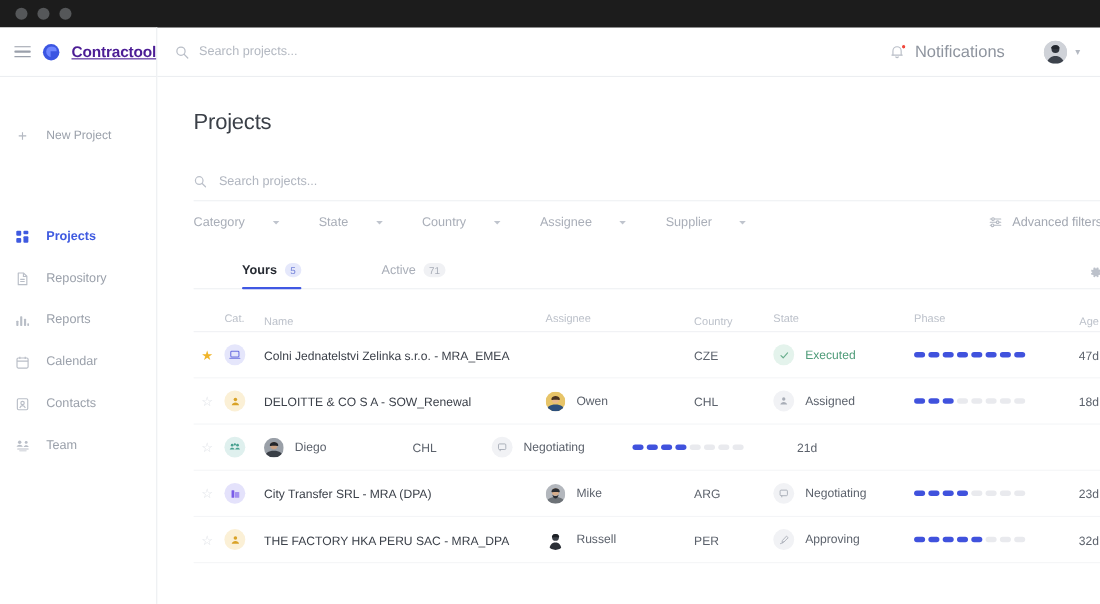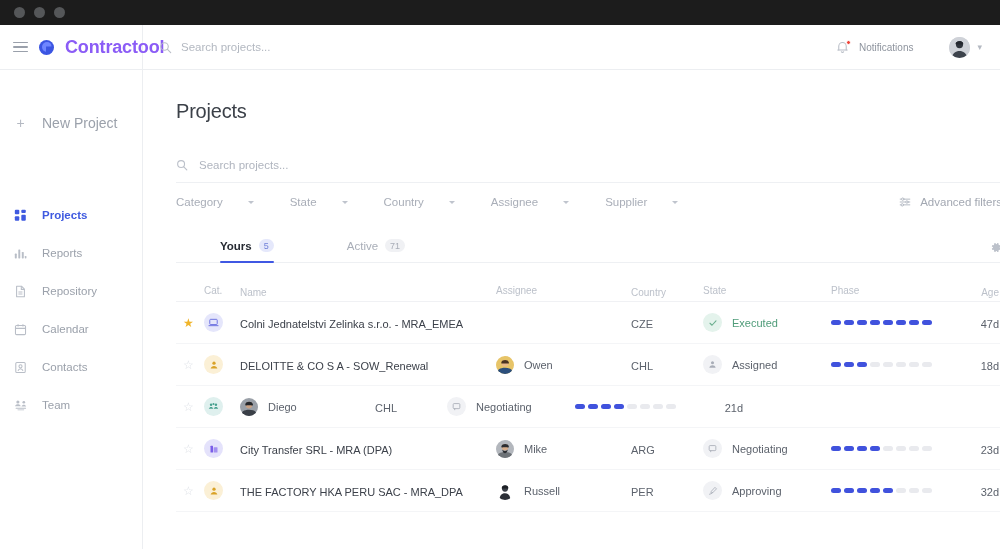--- a/index.html
+++ b/index.html
@@ -36,49 +36,49 @@
   .logo-mark {
     width:15px; height:15px; border-radius:50%;
     background:#3b55e2; position:relative; flex:0 0 15px;
   }
   .logo-mark::after {
     content:""; position:absolute; left:2.5px; top:2.5px;
     width:10px; height:10px; border-radius:50%;
     background:#6f86ff;
     clip-path:polygon(0 0,100% 0,100% 45%,45% 45%,45% 100%,0 100%);
   }
-  .brand-name { font-size:18px; font-weight:bold; letter-spacing:-0.15px; color:#8b5cf6; }
+  .brand-name { font-size:14px; font-weight:bold; letter-spacing:-0.15px; color:#4c1d95;text-decoration:underline; }
 
   .newproj {
     display:flex; align-items:center; gap:14px;
     padding:0 0 0 13px; height:42px; margin-top:32px; cursor:pointer;
   }
   .newproj .plus { font-size:14px; color:#b4b9c2; line-height:1; width:15px; text-align:center; }
-  .newproj span.lbl { font-size:14px; color:#9ba1ab; }
+  .newproj span.lbl { font-size:11px; color:#9ba1ab; }
 
   .navlist { margin-top:52px; display:flex; flex-direction:column; }
   .navitem {
     height:38px; display:flex; align-items:center; gap:14px;
     padding-left:13px; cursor:pointer; position:relative;
   }
   .navitem .nicon { width:15px; height:15px; display:flex; align-items:center; justify-content:center; color:#b9bec7; }
   .navitem .nlbl { font-size:11.5px; color:#9ba1ab; }
   .navitem.active .nicon { color:#3f5ae0; }
   .navitem.active .nlbl { color:#3f5ae0; font-weight:bold; }
 
   
   .main { flex:1; display:flex; flex-direction:column; min-width:0; }
   .topbar {
     height:45px; border-bottom:1px solid #eceef1; display:flex;
     align-items:center; padding:0 18px 0 16px; gap:10px;
   }
   .topsearch { display:flex; align-items:center; gap:9px; flex:1; }
   .topsearch .ph { font-size:11.5px; color:#b3b8c1; }
   .notif { display:flex; align-items:center; gap:9px; cursor:pointer; margin-right:26px; }
-  .notif .nt { font-size:10px; color:#8e949e; }
+  .notif .nt { font-size:15px; color:#8e949e; }
   .bell-wrap { position:relative; width:14px; height:15px; }
   .bell-dot {
     position:absolute; right:-1px; top:0px; width:5px; height:5px;
     border-radius:50%; background:#f0453a; border:1px solid #fff;
   }
   .avatar-wrap { display:flex; align-items:center; gap:7px; cursor:pointer; }
   .avatar {
     width:21px; height:21px; border-radius:50%; overflow:hidden;
     background:#c9ccd2; position:relative;
   }
@@ -200,39 +200,39 @@
             <rect x="9" y="1" width="5.5" height="4" rx="1.2"></rect>
             <rect x="1" y="9" width="5.5" height="5.5" rx="1.2"></rect>
             <rect x="9" y="7" width="5.5" height="7.5" rx="1.2"></rect>
           </svg>
         </span>
         <span class="nlbl">Projects</span>
       </div>
 
       <div class="navitem">
         <span class="nicon">
+          <svg width="13" height="13" viewBox="0 0 16 16" fill="none" stroke="currentColor" stroke-width="1.3">
+            <path d="M3.2 1.5h6l3.6 3.6v9.4H3.2z" stroke-linejoin="round"></path>
+            <path d="M9 1.6v3.8h3.7"></path>
+            <path d="M5.4 8.6h5M5.4 11h5"></path>
+          </svg>
+        </span>
+        <span class="nlbl">Repository</span>
+      </div>
+
+      <div class="navitem">
+        <span class="nicon">
           <svg width="13" height="13" viewBox="0 0 16 16" fill="currentColor">
             <rect x="1" y="8" width="2.4" height="6" rx="0.8"></rect>
             <rect x="5.3" y="3" width="2.4" height="11" rx="0.8"></rect>
             <rect x="9.6" y="6" width="2.4" height="8" rx="0.8"></rect>
             <rect x="13.3" y="11" width="2" height="3" rx="0.8"></rect>
           </svg>
         </span>
         <span class="nlbl">Reports</span>
-      </div>
-
-      <div class="navitem">
-        <span class="nicon">
-          <svg width="13" height="13" viewBox="0 0 16 16" fill="none" stroke="currentColor" stroke-width="1.3">
-            <path d="M3.2 1.5h6l3.6 3.6v9.4H3.2z" stroke-linejoin="round"></path>
-            <path d="M9 1.6v3.8h3.7"></path>
-            <path d="M5.4 8.6h5M5.4 11h5"></path>
-          </svg>
-        </span>
-        <span class="nlbl">Repository</span>
       </div>
 
       <div class="navitem">
         <span class="nicon">
           <svg width="13" height="13" viewBox="0 0 16 16" fill="none" stroke="currentColor" stroke-width="1.3">
             <rect x="1.8" y="3" width="12.4" height="11.3" rx="1.4"></rect>
             <path d="M1.8 6.6h12.4M5 1.6v2.6M11 1.6v2.6"></path>
           </svg>
         </span>
         <span class="nlbl">Calendar</span>

